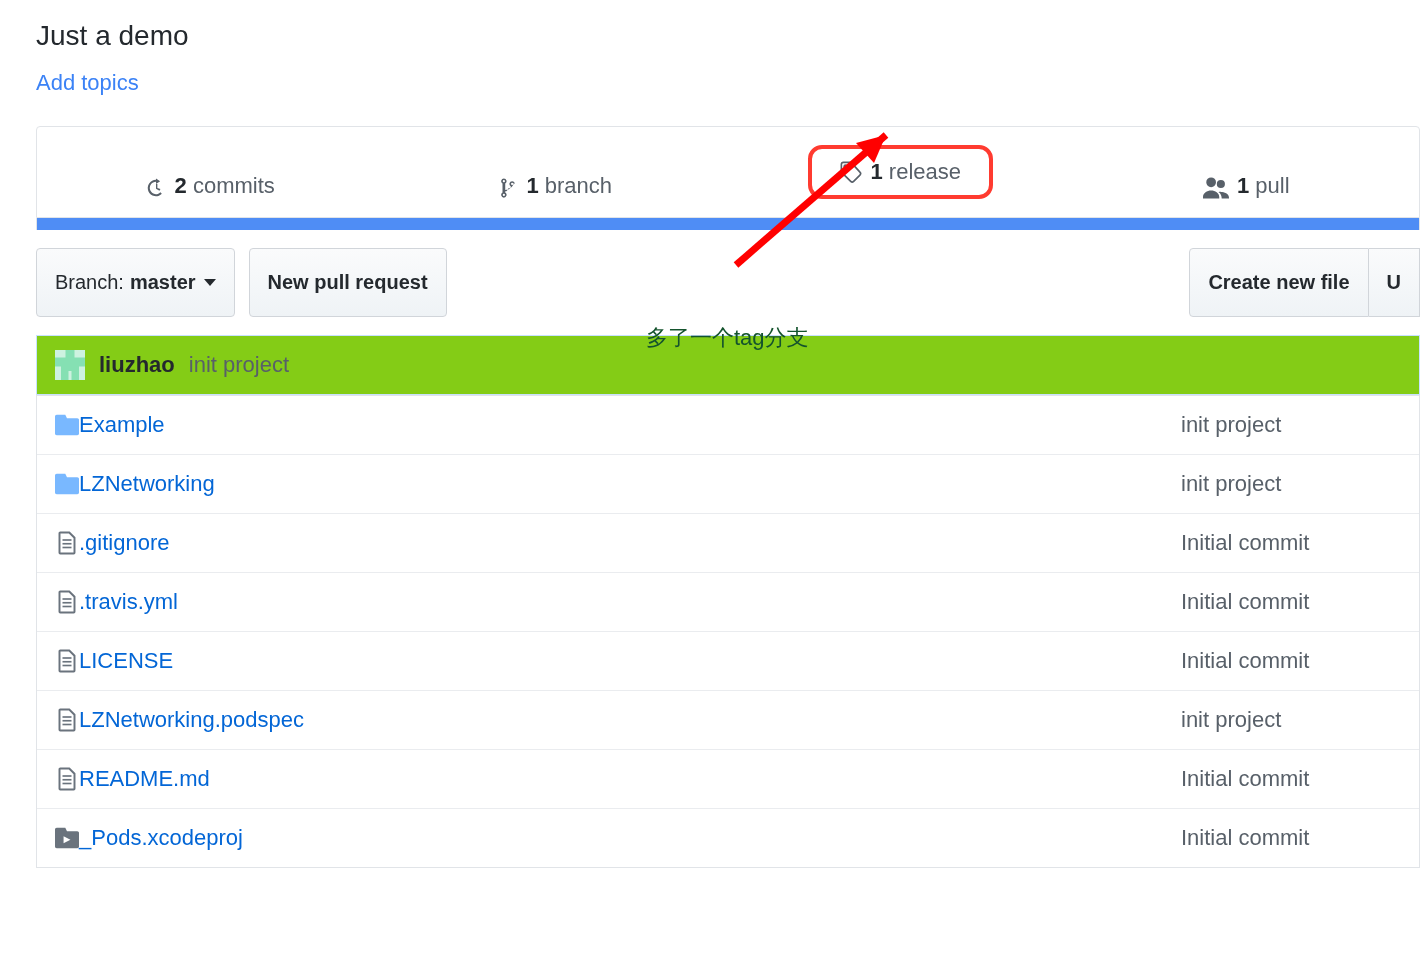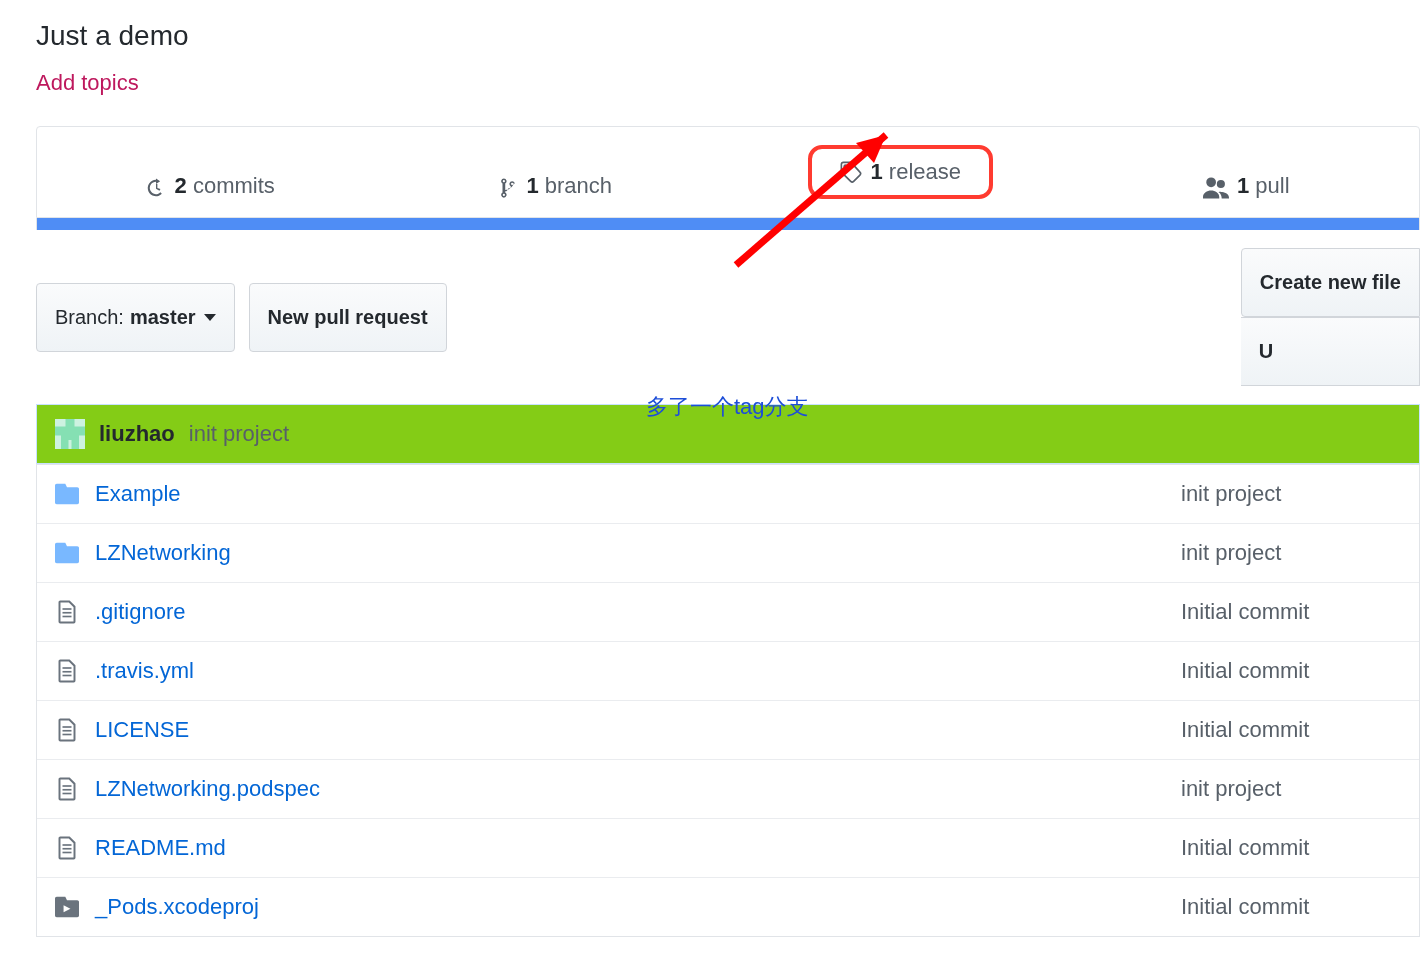--- a/index.html
+++ b/index.html
@@ -10,21 +10,21 @@
     font-size: 16px;
     padding: 20px 0 0 36px;
     width: 1420px;
   }
   .repo-desc {
     font-size: 28px;
     color: #24292e;
     margin-bottom: 18px;
   }
   .add-topics {
-    color: #be185d;
+    color: #3b82f6;
     font-size: 22px;
     cursor: pointer;
     display: inline-block;
     margin-bottom: 30px;
   }
   .stats-bar {
     border: 1px solid #e1e4e8;
     border-radius: 4px 4px 0 0;
     display: flex;
     overflow: hidden;
@@ -57,41 +57,41 @@
     border-left:1px solid #e1e4e8;
     border-right:1px solid #e1e4e8;
   }
   .toolbar {
     display:flex;
     justify-content:space-between;
     align-items:center;
     padding: 18px 0;
   }
   .toolbar-left { display:flex; gap:14px; }
-  .toolbar-right { display:flex; gap:0;flex-direction:column; }
+  .toolbar-right { display:flex; gap:0; }
   .btn {
     border:1px solid #d1d5da;
     background: linear-gradient(#fafbfc,#eff3f6);
     border-radius:4px;
     padding: 22px 18px;
     font-size:20px;
     font-weight:600;
     color:#24292e;
     cursor:pointer;
     display:flex;
     align-items:center;
     gap:6px;
   }
   .btn .light { font-weight:400; }
   .caret { width:0; height:0; border-left:6px solid transparent; border-right:6px solid transparent; border-top:7px solid #24292e; display:inline-block; margin-left:2px;}
   .annotation-wrap { position:relative; height:0; }
   .annotation-text {
     position:absolute;
     left:610px; top:-12px;
-    color:#1d4ed8;
+    color:#14532d;
     font-size:22px;
   }
   .arrow-svg {
     position:absolute;
     left:690px; top:-115px;
     pointer-events:none;
   }
   .commit-row {
     background:#84cc16;
     border:1px solid #c8e1ff;
@@ -123,21 +123,21 @@
   }
   .commit-author { font-weight:600; color:#24292e; }
   .commit-msg { color:#586069; }
   .file-table { border:1px solid #e1e4e8; border-top:none; }
   .file-row {
     display:flex;
     align-items:center;
     padding:16px 18px;
     border-top:1px solid #eaecef;
     font-size:22px;
-    gap:16px;
+    gap:0;
   }
   .file-row:first-child{ border-top:1px solid #e1e4e8;}
   .file-icon { width:24px; display:flex; justify-content:center; }
   .file-name { color:#0366d6; cursor:pointer; flex:0 0 auto; min-width:400px; }
   .file-spacer { flex:1; }
   .file-msg { color:#586069; flex:0 0 auto; text-align:left; min-width:220px;}
   .folder-svg { fill:#79b8ff; }
   .doc-svg { fill:#6a737d; }
   .submodule-svg { fill:#6a737d; }
 </style>

